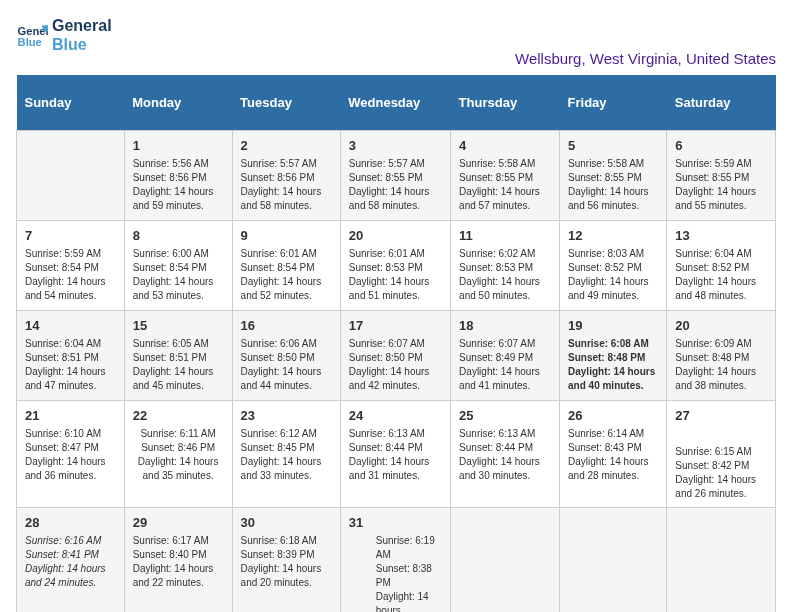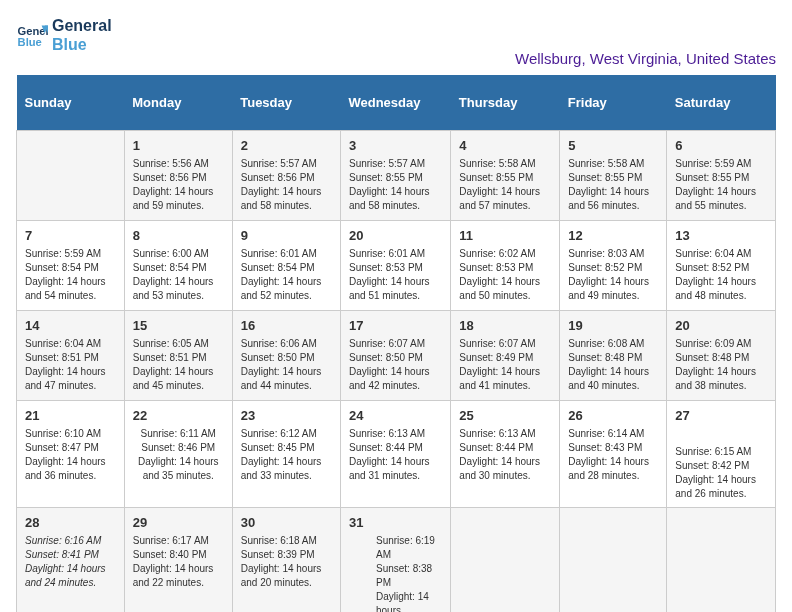--- a/index.html
+++ b/index.html
@@ -238,21 +238,21 @@
         </td>
         <td>
           <span class="day-num">18</span>
           <div class="day-info" style="white-space: pre-line;">Sunrise: 6:07 AM
 Sunset: 8:49 PM
 Daylight: 14 hours
 and 41 minutes.</div>
         </td>
         <td>
           <span class="day-num">19</span>
-          <div class="day-info" style="white-space: pre-line;">Sunrise: 6:08 AM
+          <div class="day-info" style="white-space: pre-line; font-weight: bold;">Sunrise: 6:08 AM
 Sunset: 8:48 PM
 Daylight: 14 hours
 and 40 minutes.</div>
         </td>
         <td>
           <span class="day-num">20</span>
           <div class="day-info" style="white-space: pre-line;">Sunrise: 6:09 AM
 Sunset: 8:48 PM
 Daylight: 14 hours
 and 38 minutes.</div>

